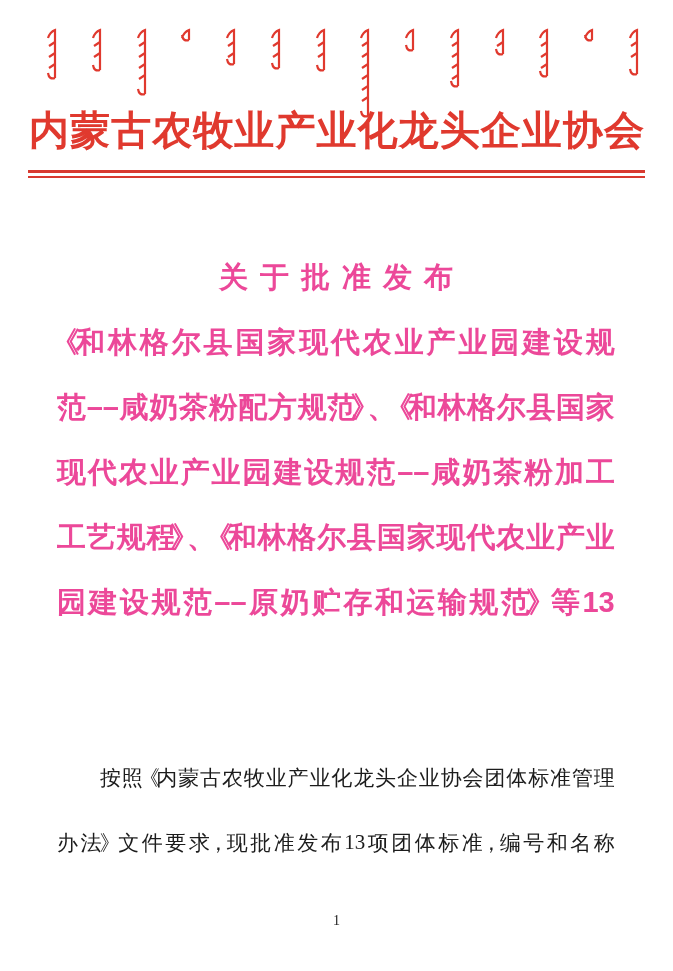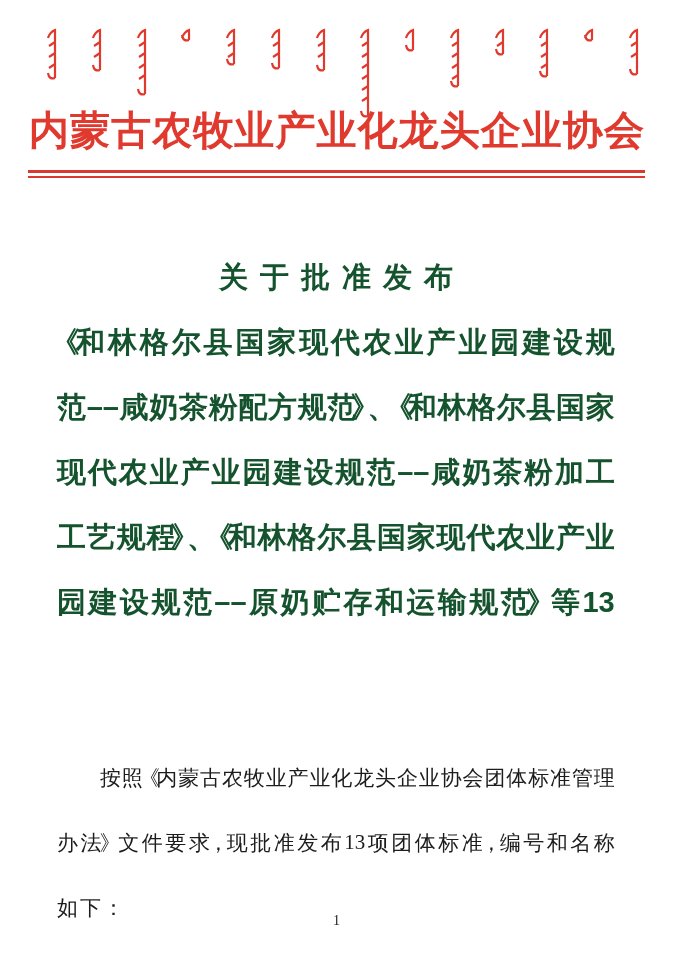--- a/index.html
+++ b/index.html
@@ -22,21 +22,21 @@
     font-weight:700;font-size:40px;line-height:1;
   }
   .red-rule{
     position:absolute;top:170px;left:28px;width:617px;height:3px;
     border-top:3px solid #d83a30;border-bottom:2px solid #d83a30;
   }
   
   .title-block{
     position:absolute;top:245px;left:57px;width:558px;
     font-family:"Liberation Sans",sans-serif;
-    font-weight:600;font-size:29px;color:#14532d;
+    font-weight:600;font-size:29px;color:#ec4899;
   }
   .body-block{
     position:absolute;top:745px;left:57px;width:558px;
     font-family:"Liberation Serif",serif;
     font-weight:400;font-size:21px;color:#1c1c1c;
   }
   .line{display:flex;align-items:center;height:65px;white-space:nowrap;}
   .line.justify{justify-content:space-between;}
   .line.center{justify-content:center;letter-spacing:12px;text-indent:12px;}
   .line.left{justify-content:flex-start;letter-spacing:2px;}
@@ -275,18 +275,17 @@
         <span>体</span>
         <span>标</span>
         <span>准</span>
         <span class="pu">，</span>
         <span>编</span>
         <span>号</span>
         <span>和</span>
         <span>名</span>
         <span>称</span>
       </div>
-      <div class="line body-line left">如下：</div>
     </div>
 
   <div class="page-number">1</div>
 
 </div>
 
 </body></html>

